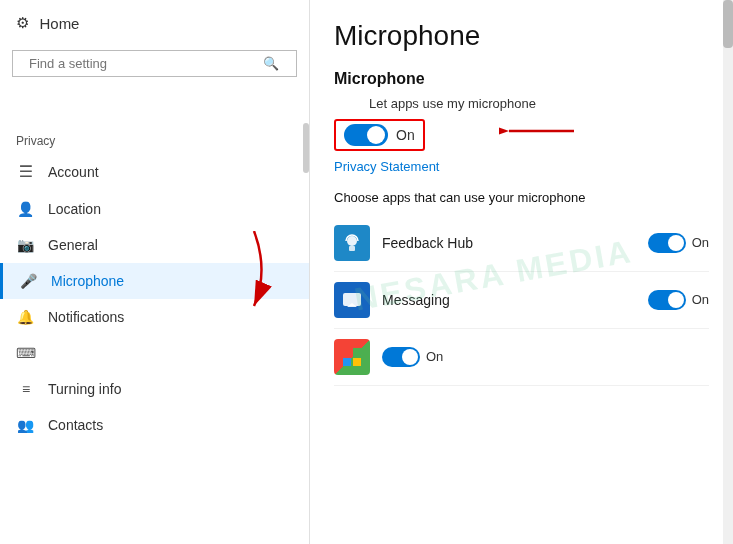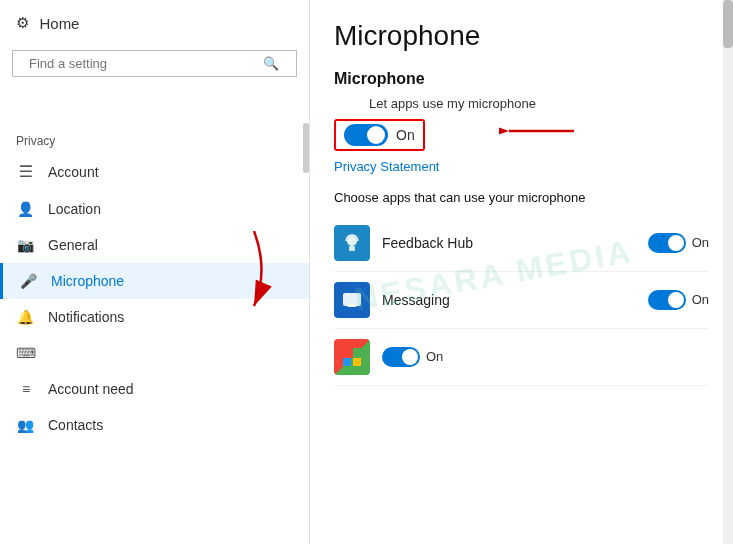--- a/index.html
+++ b/index.html
@@ -296,21 +296,21 @@
     <span class="item-icon" style="font-size:14px;">🔔</span>
     <span>Notifications</span>
   </div>
 
   <div class="sidebar-item">
     <span class="item-icon" style="font-size:14px;">⌨</span>
   </div>
 
   <div class="sidebar-item">
     <span class="item-icon" style="font-size:14px;">≡</span>
-    <span>Account need</span>
+    <span>Turning info</span>
   </div>
 
   <div class="sidebar-item">
     <span class="item-icon" style="font-size:14px;">👥</span>
     <span>Contacts</span>
   </div>
 
   <div style="position:relative; width:100%; height:0;">
     <div style="position:absolute; right:0; top:-320px; width:6px; height:50px; background:#ccc; border-radius:3px;"></div>
   </div>

